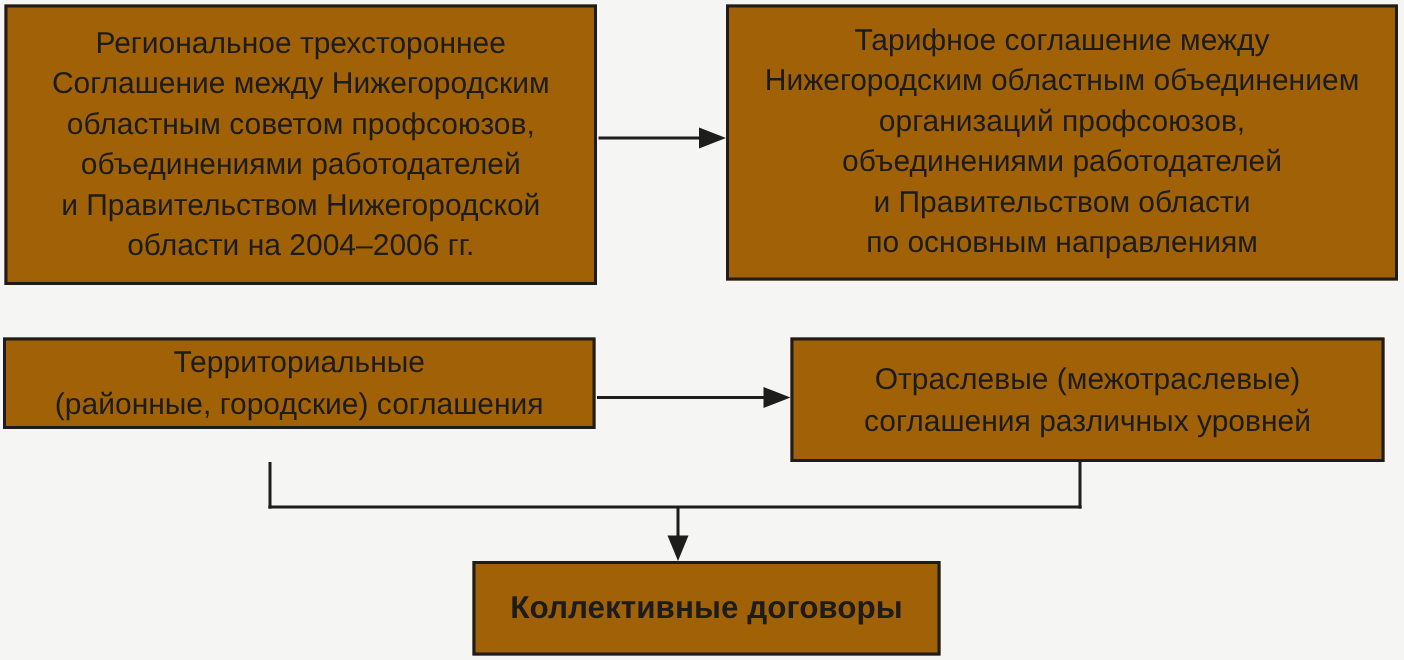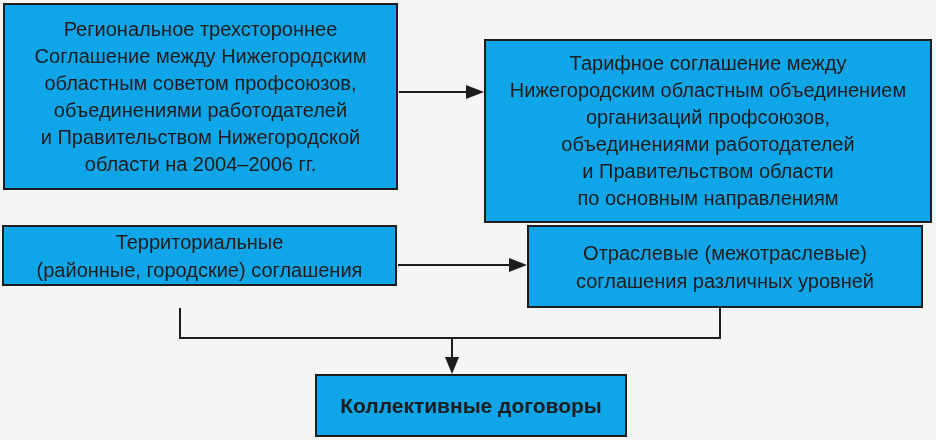--- a/index.html
+++ b/index.html
@@ -14,33 +14,33 @@
     position: relative;
     width: 936px;
     height: 440px;
     background: #f5f5f4;
     overflow: hidden;
   }
   .box {
     position: absolute;
     box-sizing: border-box;
     border: 2px solid #1d1d1d;
-    background: #0ea5e9;
+    background: #a16207;
     display: flex;
     align-items: center;
     justify-content: center;
     text-align: center;
     color: #1c1c1c;
   }
   .box-text {
     white-space: pre-line;
     width: 100%;
   }
   .node-regional    { left: 3px;   top: 3px;   width: 395px; height: 187px; }
-  .node-tariff      { left: 484px; top: 3px;   width: 448px; height: 184px; margin-top: 36px; }
+  .node-tariff      { left: 484px; top: 3px;   width: 448px; height: 184px; }
   .node-territorial { left: 2px;   top: 225px; width: 395px; height: 61px; }
   .node-sectoral    { left: 527px; top: 225px; width: 396px; height: 83px; }
   .node-collective  { left: 315px; top: 374px; width: 312px; height: 63px; }
 
   .node-regional .box-text,
   .node-tariff .box-text {
     font-size: 20px;
     line-height: 27px;
   }
   .node-territorial .box-text,

